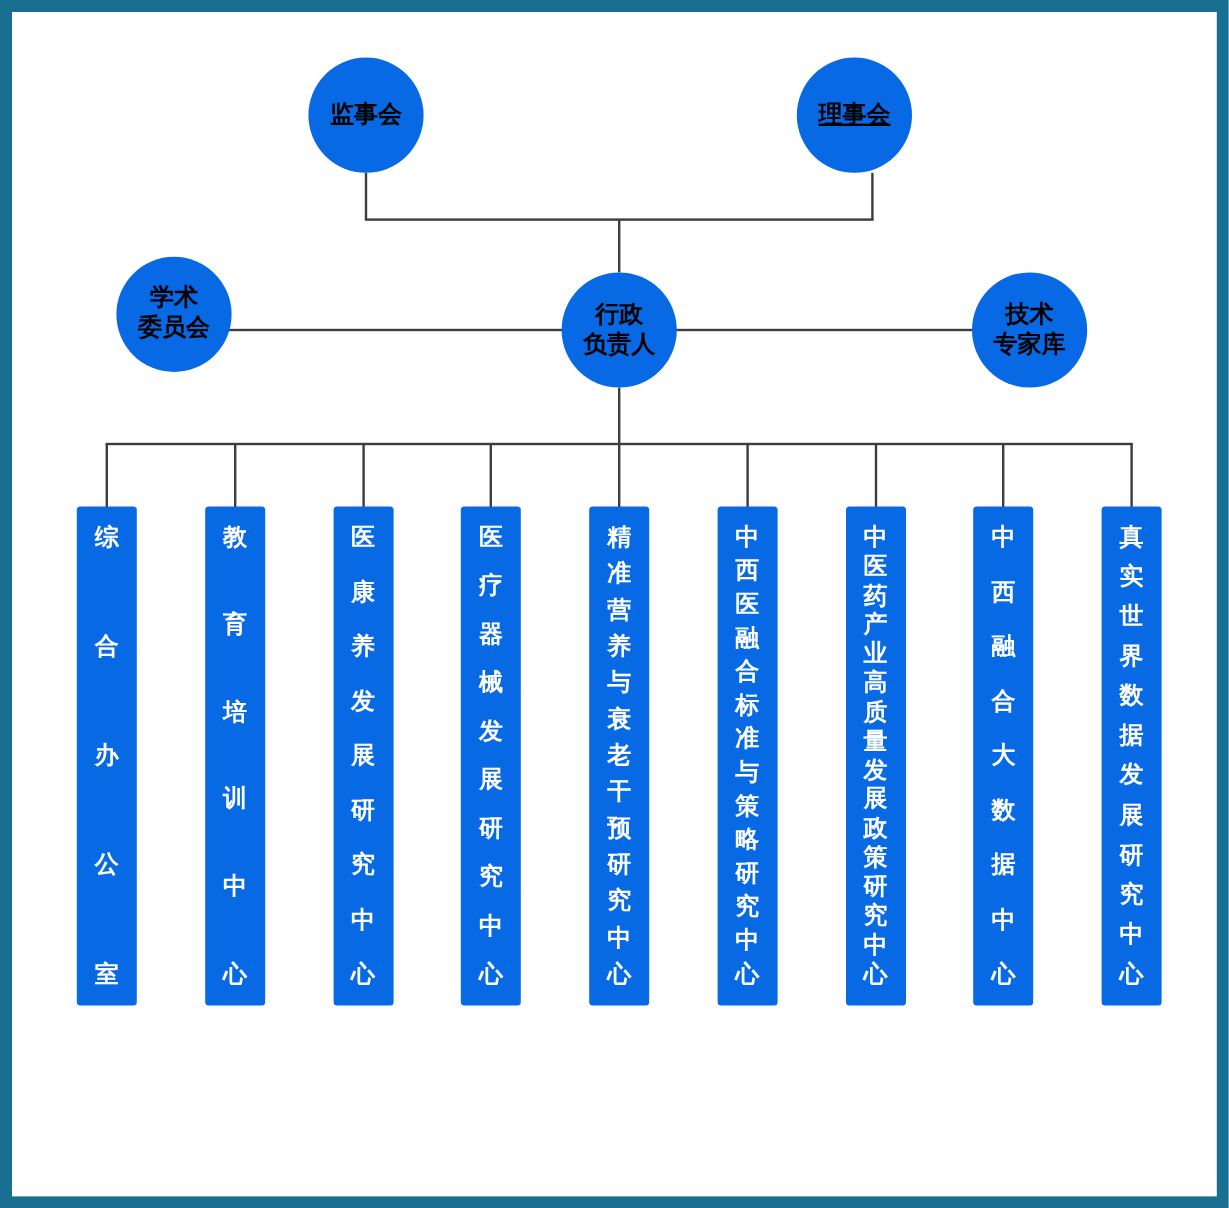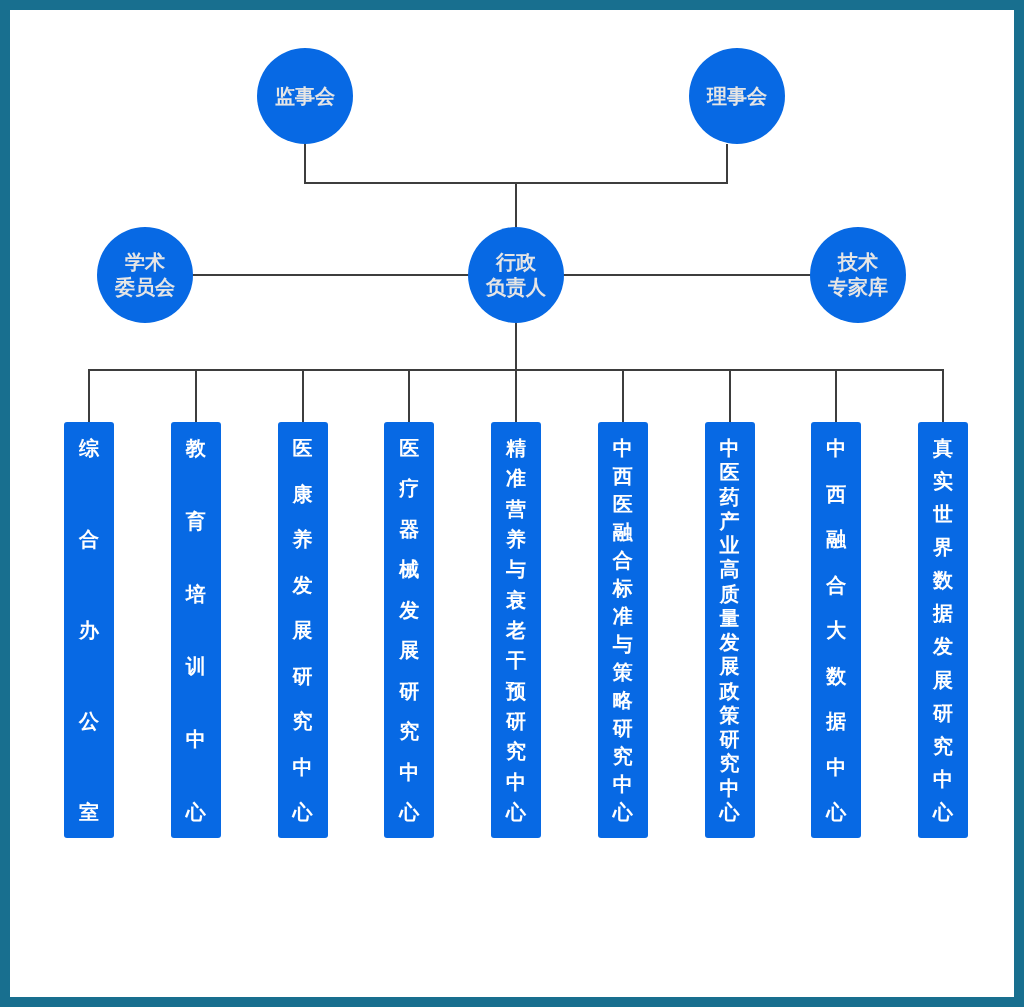--- a/index.html
+++ b/index.html
@@ -18,21 +18,21 @@
 
   .line { position: absolute; background: var(--line-color, #3d3d3d); z-index: 1; }
   .vline { width: 2px; }
   .hline { height: 2px; }
 
   .circle {
     position: absolute;
     width: 96px; height: 96px;
     border-radius: 50%;
     background: var(--node-blue, #0769e4);
-    color: #e5e5e5;
+    color: #000000;
     display: flex; align-items: center; justify-content: center;
     text-align: center;
     font-weight: bold;
     font-size: 20px;
     line-height: 1.25;
     white-space: pre-line;
     z-index: 2;
   }
 
   .dept-row {
@@ -84,25 +84,25 @@
         <div class="line vline" style="left: 612px; top: 360px; height: 54px;"></div>
         <div class="line vline" style="left: 719px; top: 360px; height: 54px;"></div>
         <div class="line vline" style="left: 825px; top: 360px; height: 54px;"></div>
         <div class="line vline" style="left: 932px; top: 360px; height: 54px;"></div>
         <div class="line hline" style="left: 78px; top: 359px; width: 856px;"></div>
       </div>
 
     <div class="circle" style="left:247px; top:38px;">
       <span>监事会</span>
     </div>
-    <div class="circle" style="left:679px; top:38px;">
+    <div class="circle" style="left:654px; top:38px;text-decoration:underline;">
       <span>理事会</span>
     </div>
 
-    <div class="circle" style="left:87px; top:217px;">
+    <div class="circle" style="left:87px; top:204px;font-family:Liberation Mono, monospace;">
       <span>学术
 委员会</span>
     </div>
     <div class="circle" style="left:458px; top:217px;align-items:center;">
       <span>行政
 负责人</span>
     </div>
     <div class="circle" style="left:800px; top:217px;">
       <span>技术
 专家库</span>

